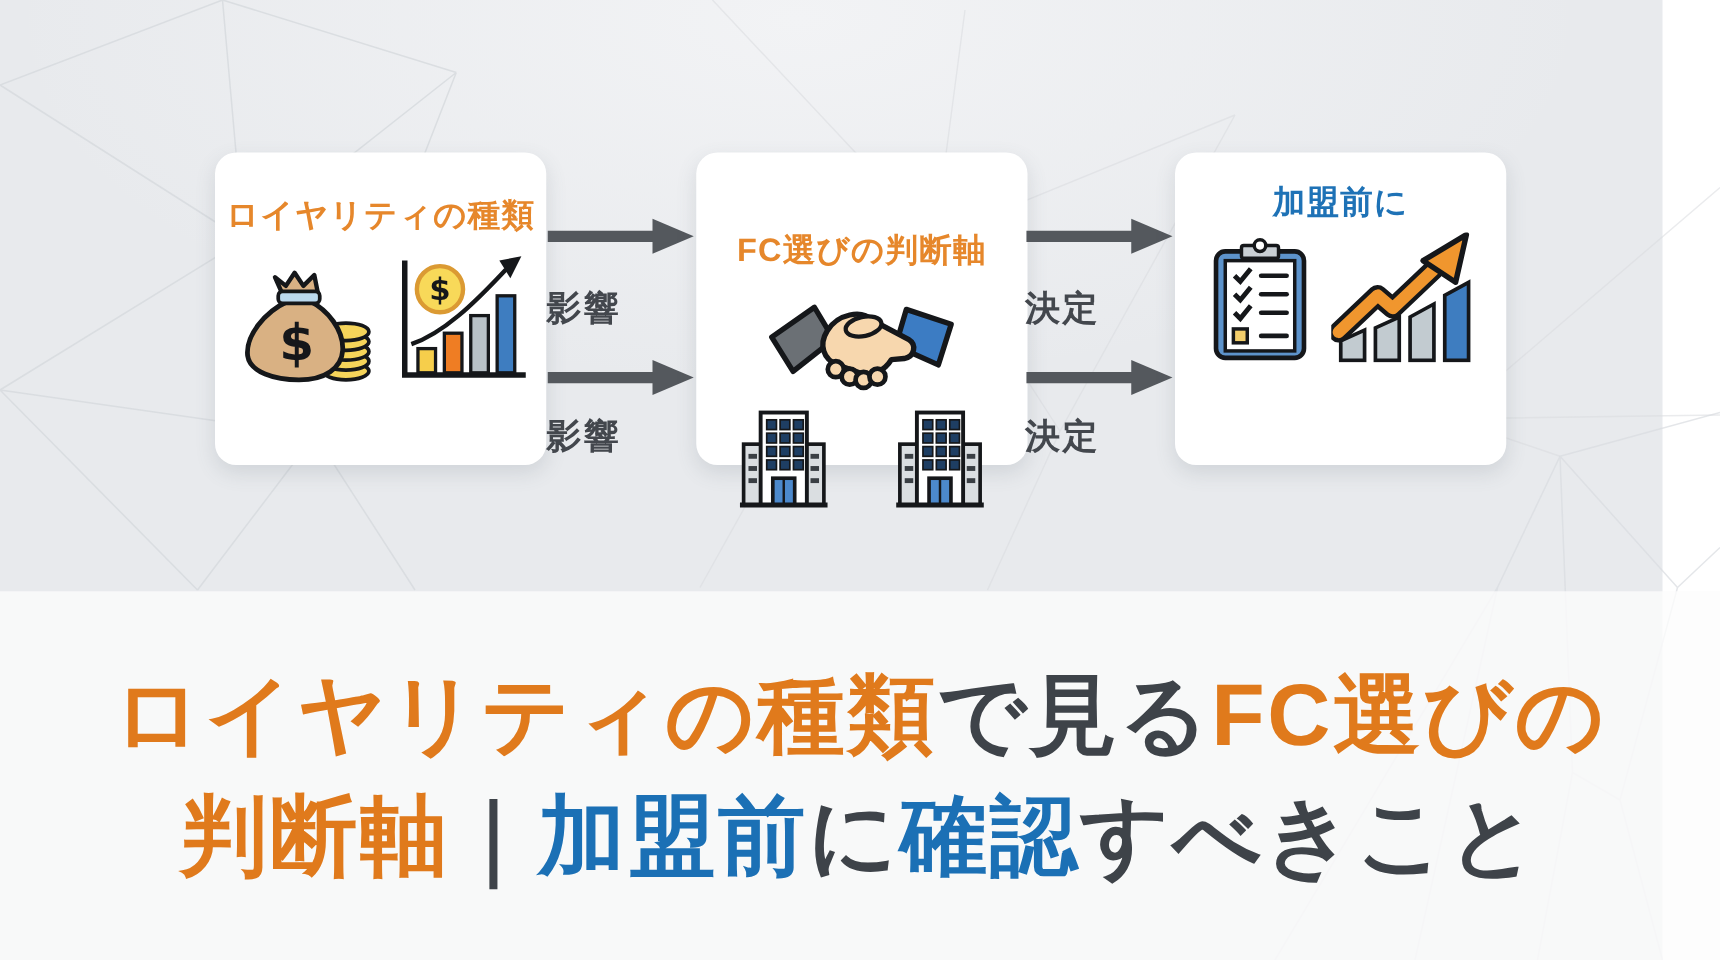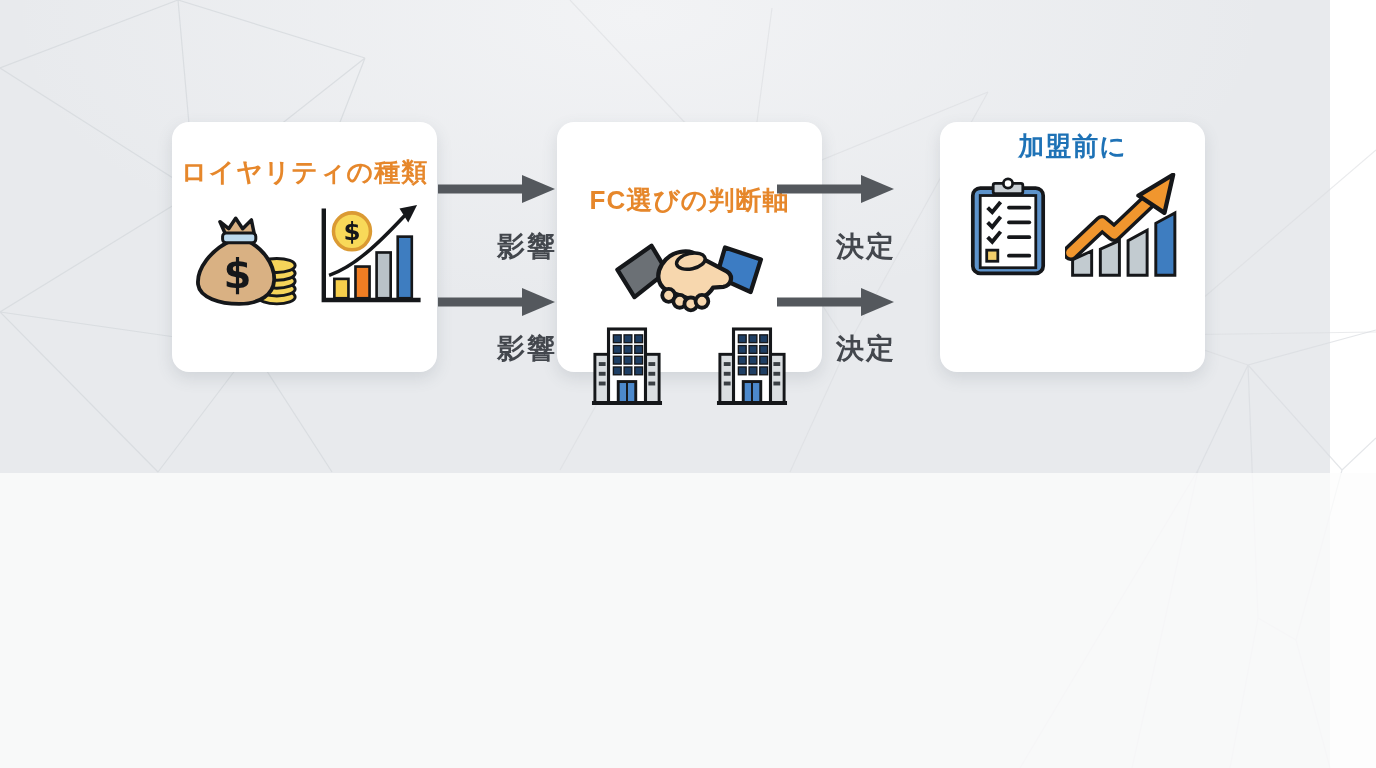--- a/index.html
+++ b/index.html
@@ -20,35 +20,35 @@
   }
   
   .card{
     position:absolute;top:122px;width:265px;height:250px;
     background:#FFFFFF;border-radius:17px;
     box-shadow:0 6px 16px rgba(90,100,115,0.16);
     text-align:center;box-sizing:border-box;
   }
   .card1{left:172px;padding-top:34px;}
   .card2{left:557px;padding-top:62px;}
-  .card3{left:940px;padding-top:10px;font-family:Liberation Mono, monospace;}
+  .card3{left:940px;padding-top:23px;}
   .card-title{font-size:26px;font-weight:800;letter-spacing:1px;line-height:33px;color:#E6872B;}
   .card-title.blue{color:#1E72B6;}
   .card-sub{font-size:26px;font-weight:700;color:#4C5157;line-height:34px;}
   .icon-row{display:flex;justify-content:center;align-items:flex-end;gap:12px;margin-top:14px;}
   .card3 .icon-row{gap:16px;margin-top:8px;}
   .hand-wrap{margin-top:10px;}
   .bldg-row{display:flex;justify-content:space-between;padding:0 34px;margin-top:0px;}
   
   .connector{position:absolute;top:122px;width:120px;height:250px;}
-  .conn-left{left:437px;} .conn-right{left:776px;}
+  .conn-left{left:437px;} .conn-right{left:820px;}
   .arrow{position:absolute;left:1px;}
   .arrow.a1{top:52px;} .arrow.a2{top:165px;}
   .conn-label{
-    position:absolute;left:0;width:120px;text-align:right;
+    position:absolute;left:0;width:120px;text-align:left;
     font-size:28px;font-weight:800;color:#43474D;letter-spacing:2px;
   }
   .conn-label.l1{top:106px;} .conn-label.l2{top:208px;}
   
   .main-title{
     position:absolute;left:0;top:524px;width:1376px;
     text-align:center;font-weight:bold;font-size:70px;line-height:97px;
     letter-spacing:2px;white-space:nowrap;
   }
   .t-o{color:#E07A1C;} .t-d{color:#3E4349;} .t-b{color:#1B70B5;}
@@ -215,14 +215,22 @@
         <polygon points="40,118 40,88 62,78 62,118" fill="#C2CBD0" stroke="#15171A" stroke-width="3.4"></polygon>
         <polygon points="72,118 72,78 94,66 94,118" fill="#C2CBD0" stroke="#15171A" stroke-width="3.4"></polygon>
         <polygon points="104,118 104,58 126,46 126,118" fill="#3E7DC0" stroke="#15171A" stroke-width="3.4"></polygon>
         <path d="M6,92 L42,58 L56,70 L94,34" fill="none" stroke="#15171A" stroke-width="19" stroke-linejoin="round" stroke-linecap="round"></path>
         <path d="M6,92 L42,58 L56,70 L94,34" fill="none" stroke="#F0962E" stroke-width="11" stroke-linejoin="round" stroke-linecap="round"></path>
         <polygon points="84,26 124,2 114,46" fill="#F0962E" stroke="#15171A" stroke-width="5" stroke-linejoin="round"></polygon>
       </svg>
     </div>
   </div>
 
+  <div class="main-title">
+    <div>
+      <span class="t-o">ロイヤリティの種類</span><span class="t-d">で見る</span><span class="t-o">FC選びの</span>
+    </div>
+    <div>
+      <span class="t-o">判断軸</span><span class="t-d">｜</span><span class="t-b">加盟前</span><span class="t-d">に</span><span class="t-b">確認</span><span class="t-d">すべきこと</span>
+    </div>
+  </div>
 
 </div>
 
 </body></html>

